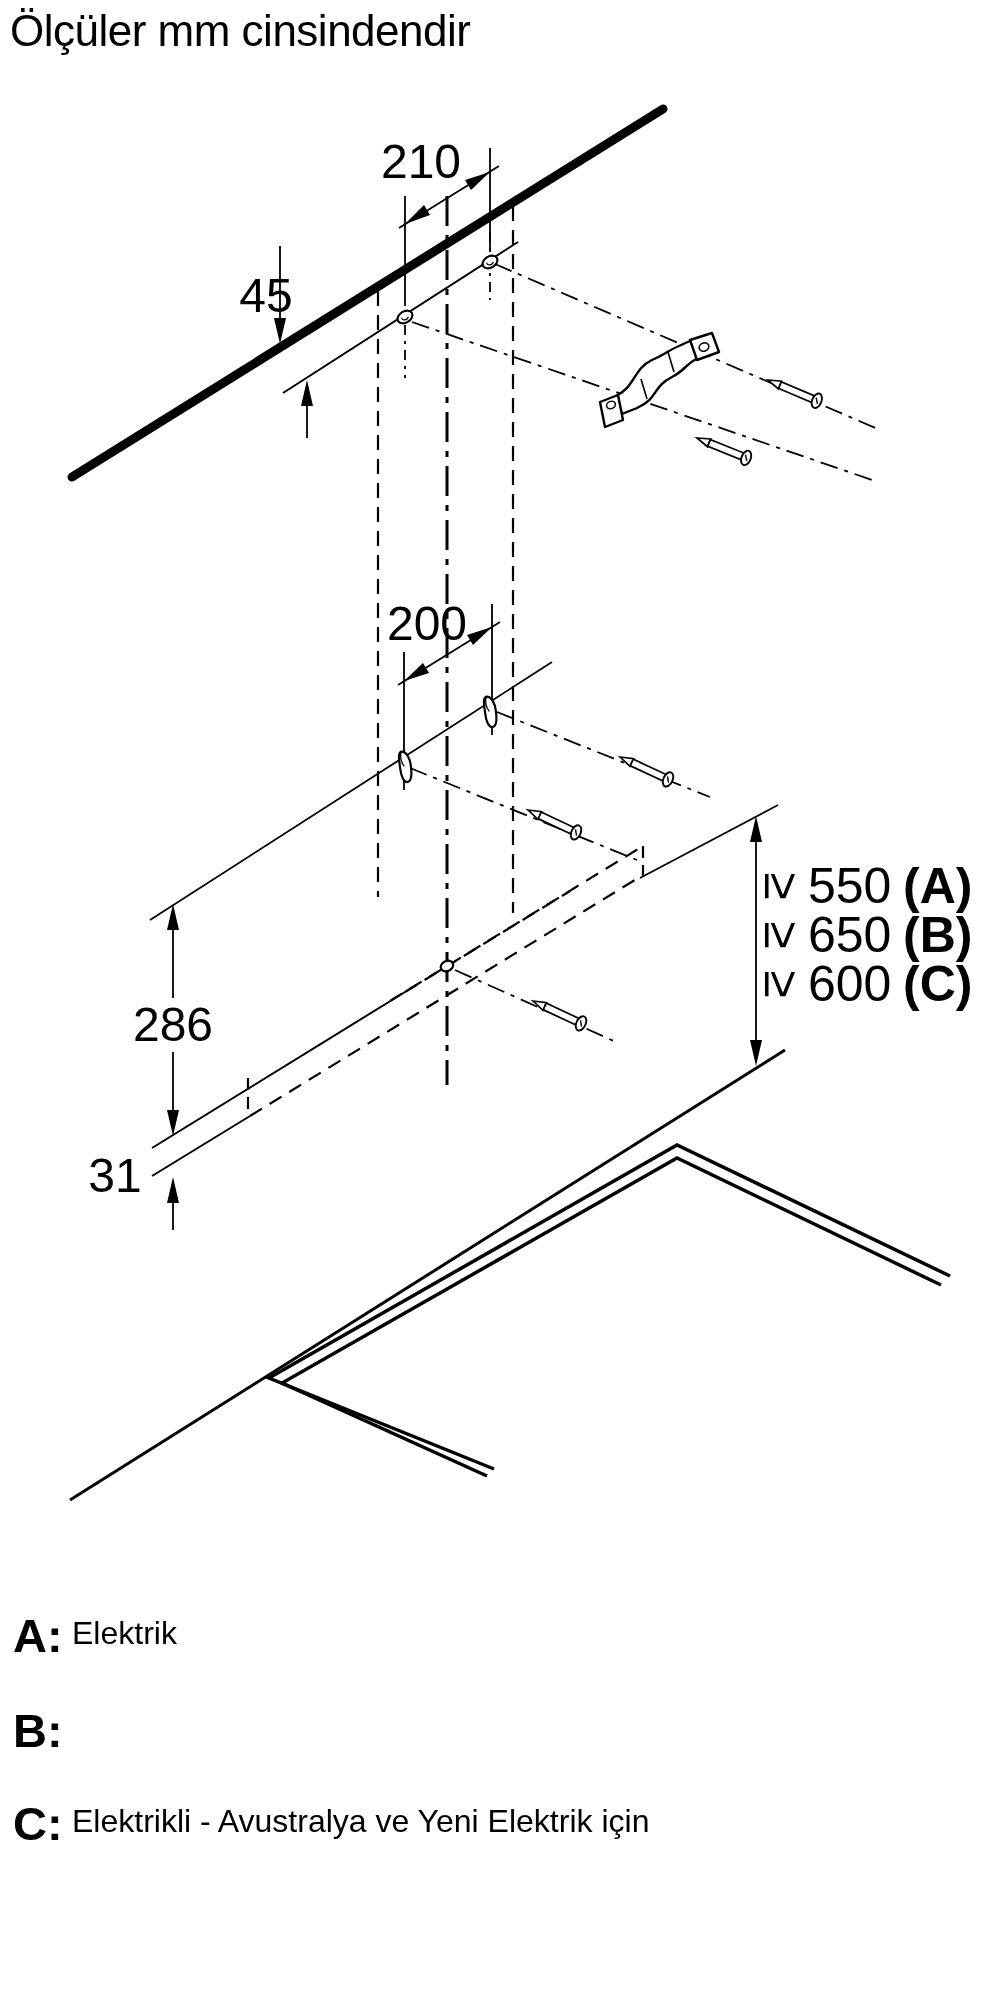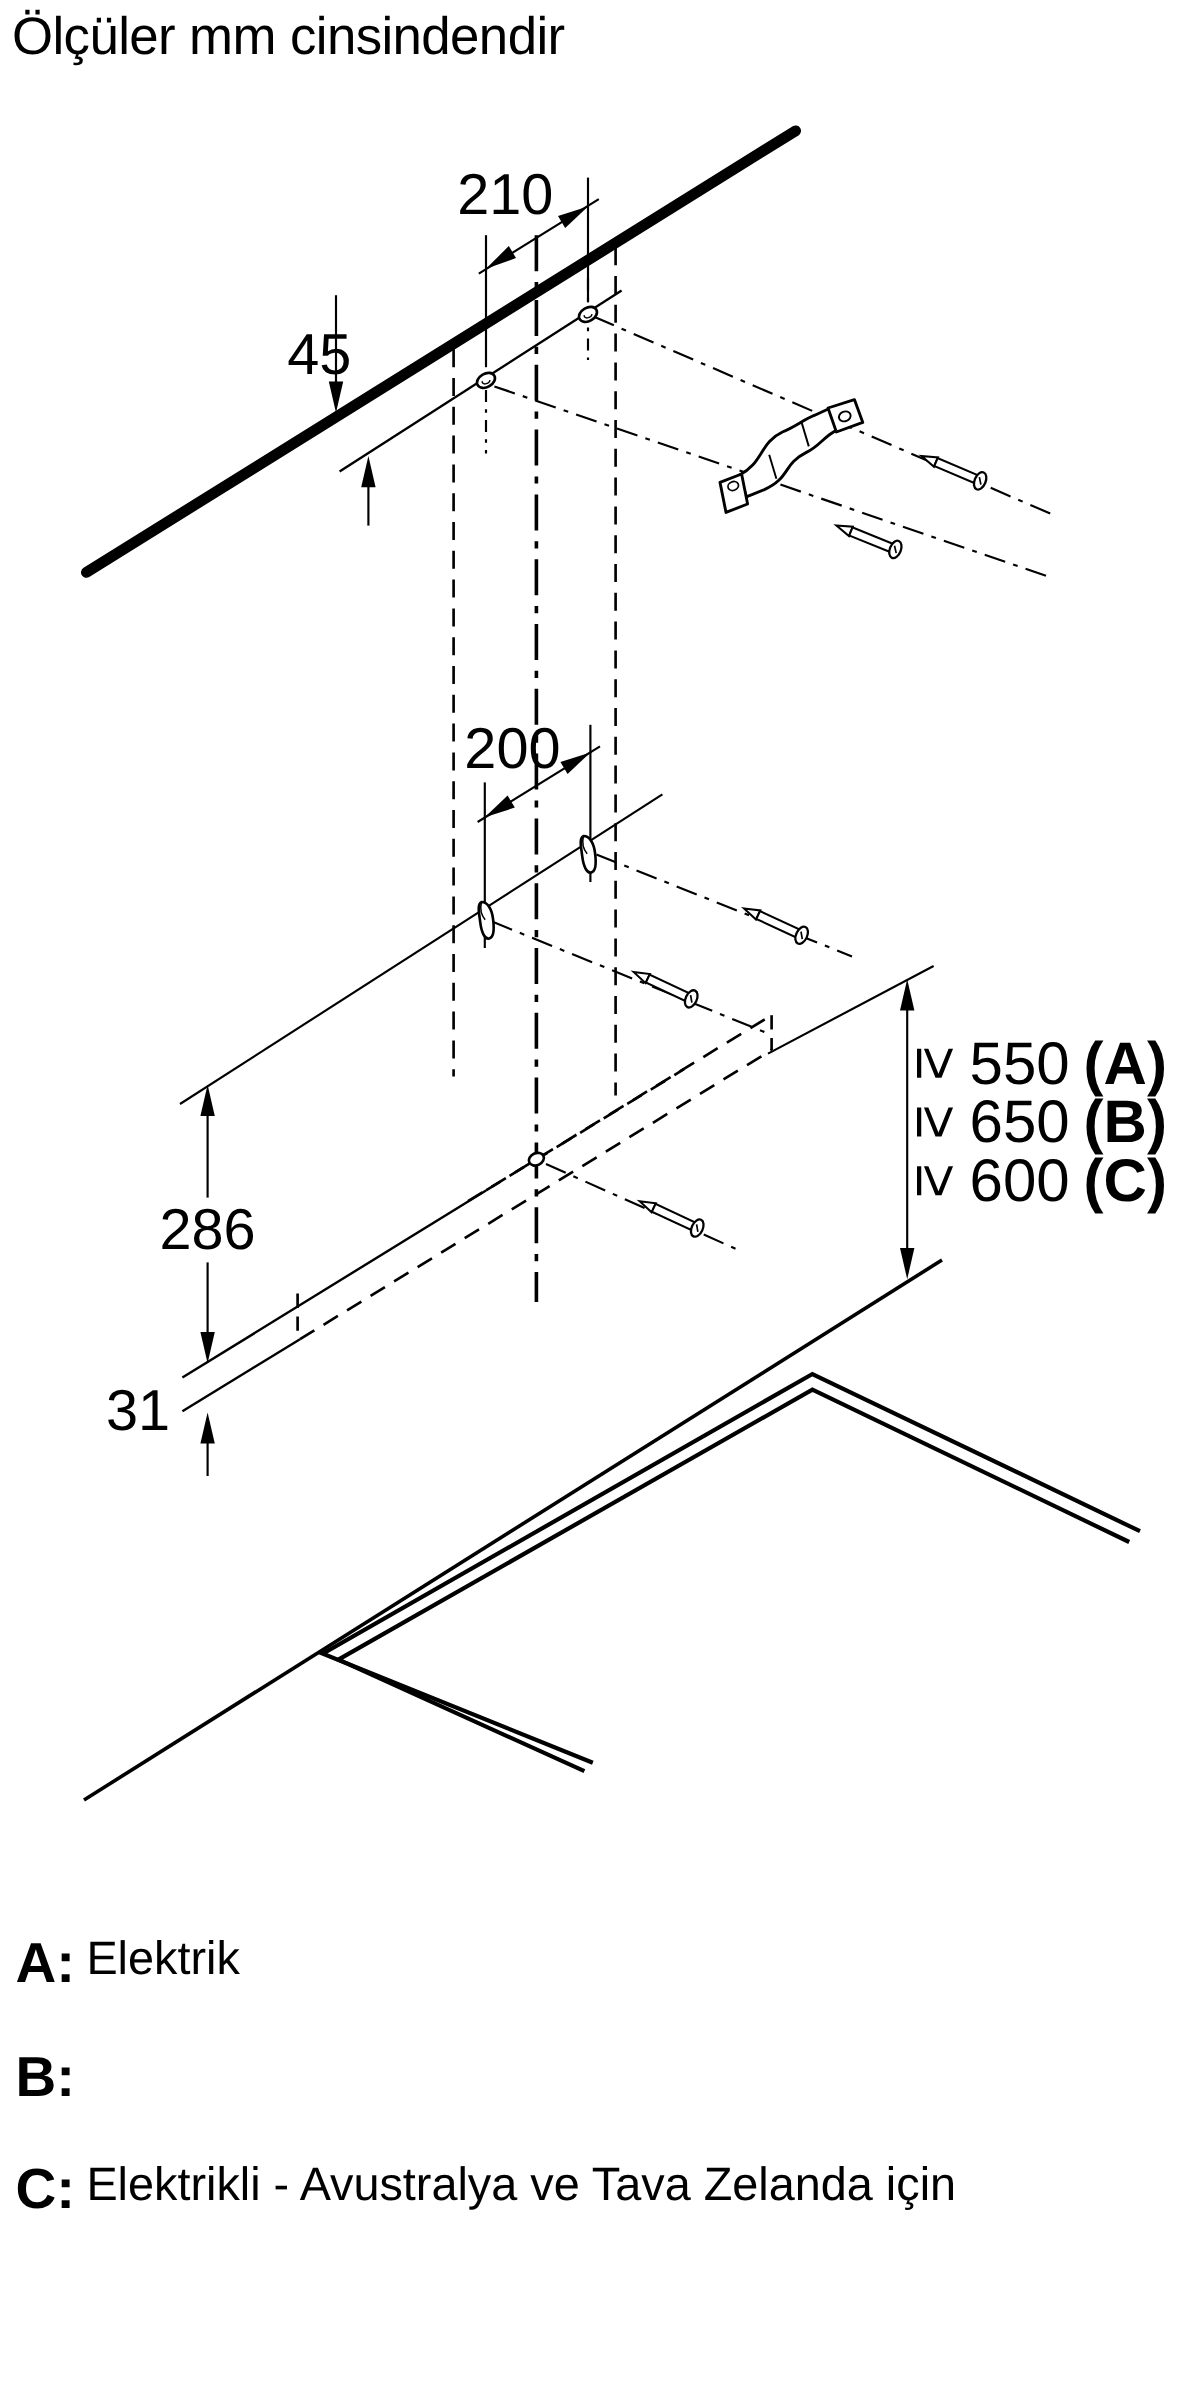--- a/index.html
+++ b/index.html
@@ -18,21 +18,21 @@
     white-space:nowrap;
   }
   svg{position:absolute;left:0;top:0;}
   svg text{font-family:"Liberation Sans", sans-serif;fill:#000;}
   .dim-label{font-size:48px;}
   .clr-text{font-size:50px;}
   .clr-bold{font-weight:bold;}
   .legend{position:absolute;left:13px;top:0;width:960px;}
   .legend-row{position:absolute;left:0;display:flex;align-items:flex-start;}
   .legend-key{font-size:47px;font-weight:bold;width:59px;flex:0 0 59px;}
-  .legend-text{font-size:39px;max-width:830px;line-height:50px;text-align:center;}
+  .legend-text{font-size:32px;max-width:830px;line-height:50px;text-align:center;}
 </style>
 </head>
 <body>
 
 <div id="stage">
 
   <div class="page-title">Ölçüler mm cinsindendir</div>
 
   <svg width="1000" height="1560" viewBox="0 0 1000 1560">
     <defs>
@@ -221,17 +221,17 @@
   <div class="legend">
     <div class="legend-row" style="top:1608px">
       <span class="legend-key">A:</span>
       <span class="legend-text">Elektrik</span>
     </div>
     <div class="legend-row" style="top:1703px">
       <span class="legend-key">B:</span>
     </div>
     <div class="legend-row" style="top:1796px">
       <span class="legend-key">C:</span>
-      <span class="legend-text">Elektrikli - Avustralya ve Tava Zelanda için</span>
+      <span class="legend-text">Elektrikli - Avustralya ve Yeni Elektrik için</span>
     </div>
   </div>
 
 </div>
 
 </body></html>

